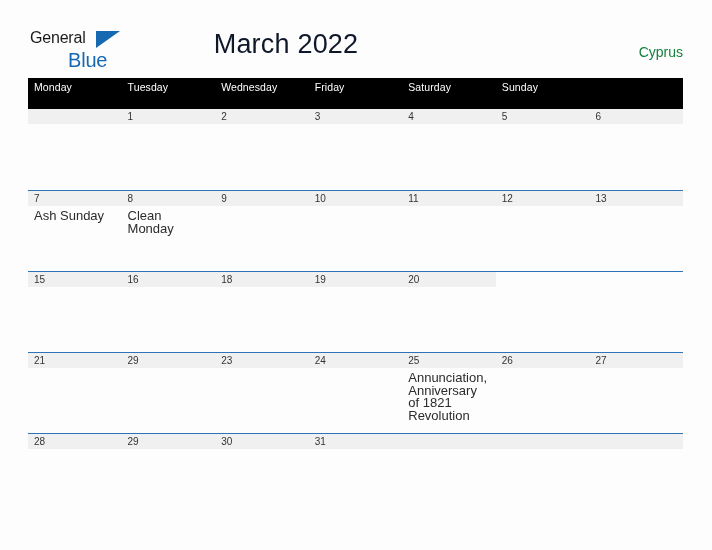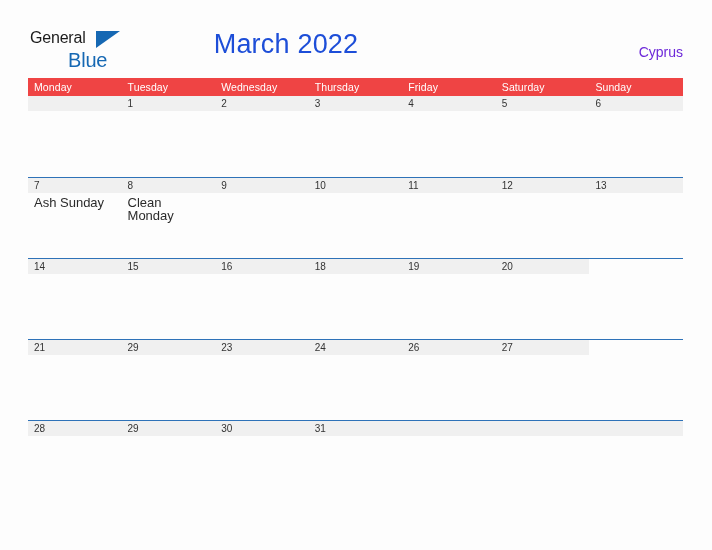--- a/index.html
+++ b/index.html
@@ -69,46 +69,46 @@
   }
 
   .title {
     position: absolute;
     left: 0;
     top: 29px;
     width: 572px;
     text-align: center;
     font-size: 27px;
     font-weight: 400;
-    color: #1d4ed8;
+    color: #0f172a;
     letter-spacing: 0.2px;
   }
 
   .country {
     position: absolute;
     right: 29px;
     top: 44px;
     font-size: 14px;
-    color: #6d28d9;
+    color: #15803d;
     text-align: right;
   }
 
   
   .calendar {
     position: absolute;
     left: 28px;
     top: 78px;
     width: 655px;
   }
 
   .dow-row {
     display: flex;
     width: 655px;
-    height: 18px;
-    background: #ef4444;
+    height: 31px;
+    background: #000000;
   }
   .dow-cell {
     width: 93.571px;
     height: 18px;
     box-sizing: border-box;
     padding-left: 6px;
     display: flex;
     align-items: center;
     color: #ffffff;
     font-size: 10.5px;
@@ -180,21 +180,20 @@
 
     <div class="country">Cyprus</div>
 
   </div>
 
   <div class="calendar">
     <div class="dow-row" id="dow-row">
         <div class="dow-cell">Monday</div>
         <div class="dow-cell">Tuesday</div>
         <div class="dow-cell">Wednesday</div>
-        <div class="dow-cell">Thursday</div>
         <div class="dow-cell">Friday</div>
         <div class="dow-cell">Saturday</div>
         <div class="dow-cell">Sunday</div>
       </div>
     <div id="weeks-container">
         <div class="week-row first">
           <div class="day-cell empty">
             <div class="day-band">
               <span class="day-num"></span>
             </div>
@@ -281,26 +280,20 @@
           <div class="day-cell">
             <div class="day-band">
               <span class="day-num">13</span>
             </div>
             <div class="events"></div>
           </div>
         </div>
         <div class="week-row">
           <div class="day-cell">
             <div class="day-band">
-              <span class="day-num">14</span>
-            </div>
-            <div class="events"></div>
-          </div>
-          <div class="day-cell">
-            <div class="day-band">
               <span class="day-num">15</span>
             </div>
             <div class="events"></div>
           </div>
           <div class="day-cell">
             <div class="day-band">
               <span class="day-num">16</span>
             </div>
             <div class="events"></div>
           </div>
@@ -340,20 +333,28 @@
             <div class="day-band">
               <span class="day-num">23</span>
             </div>
             <div class="events"></div>
           </div>
           <div class="day-cell">
             <div class="day-band">
               <span class="day-num">24</span>
             </div>
             <div class="events"></div>
+          </div>
+          <div class="day-cell">
+            <div class="day-band">
+              <span class="day-num">25</span>
+            </div>
+            <div class="events">
+              <div class="event">Annunciation, Anniversary of 1821 Revolution</div>
+            </div>
           </div>
           <div class="day-cell">
             <div class="day-band">
               <span class="day-num">26</span>
             </div>
             <div class="events"></div>
           </div>
           <div class="day-cell">
             <div class="day-band">
               <span class="day-num">27</span>

